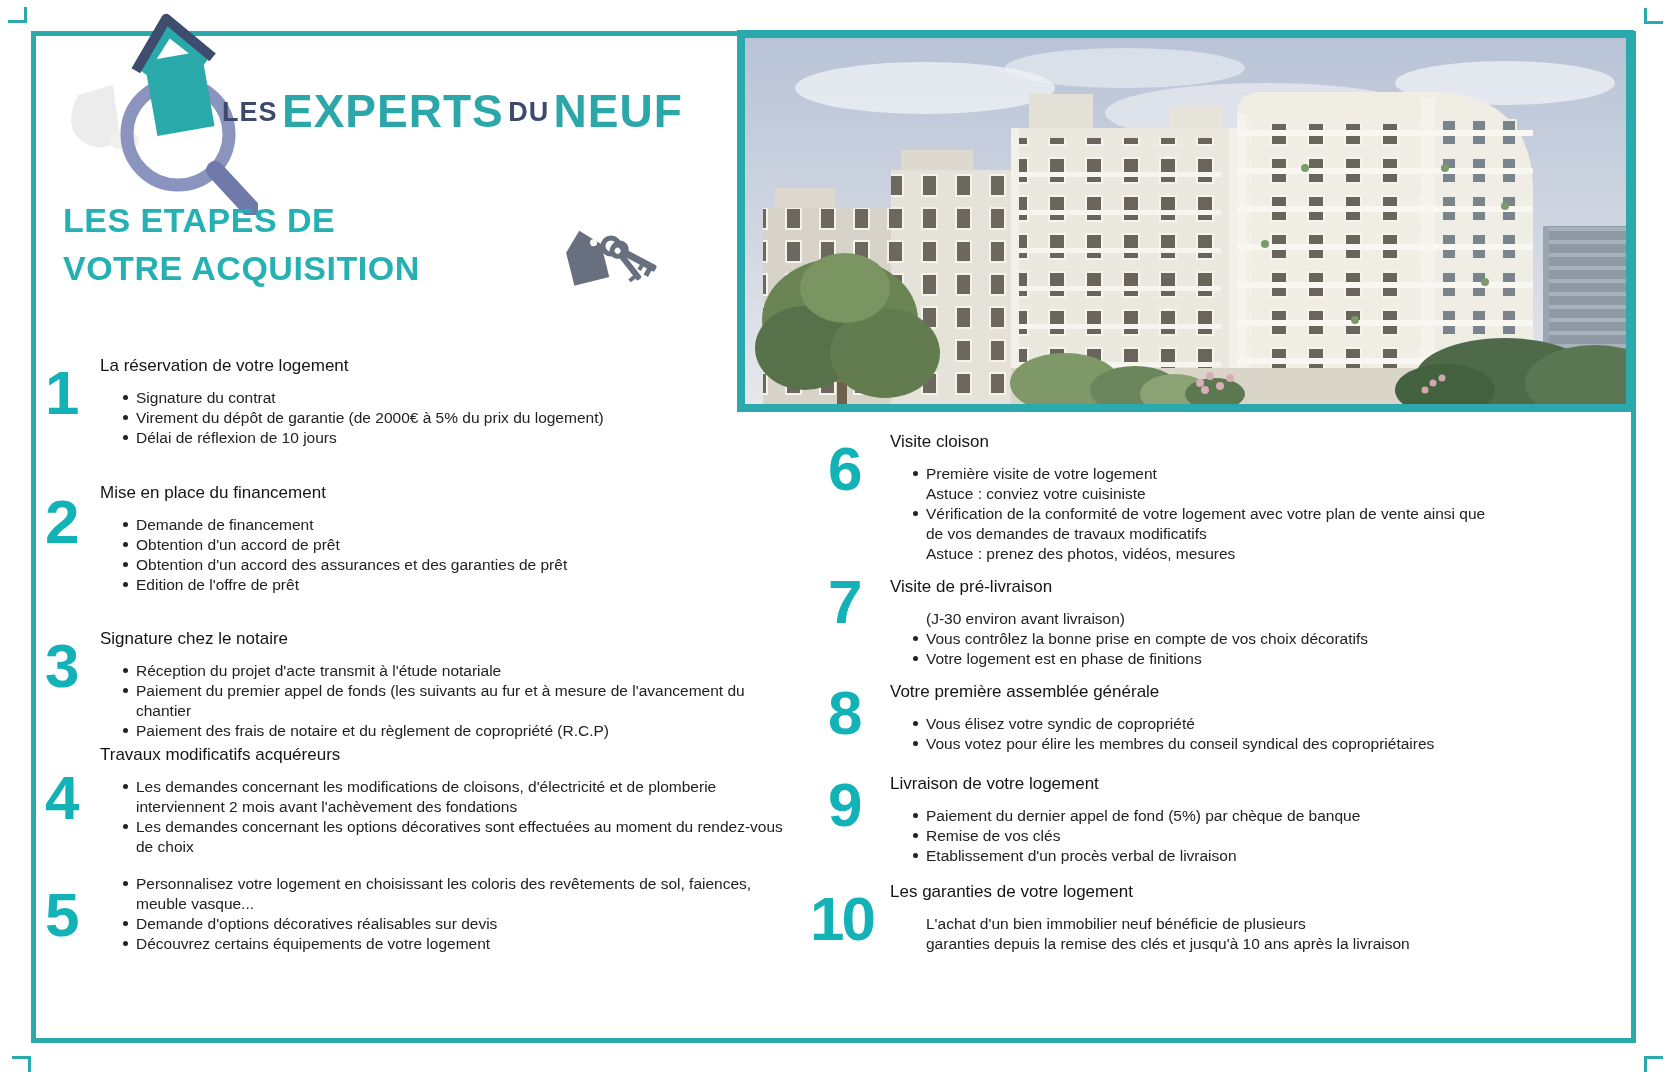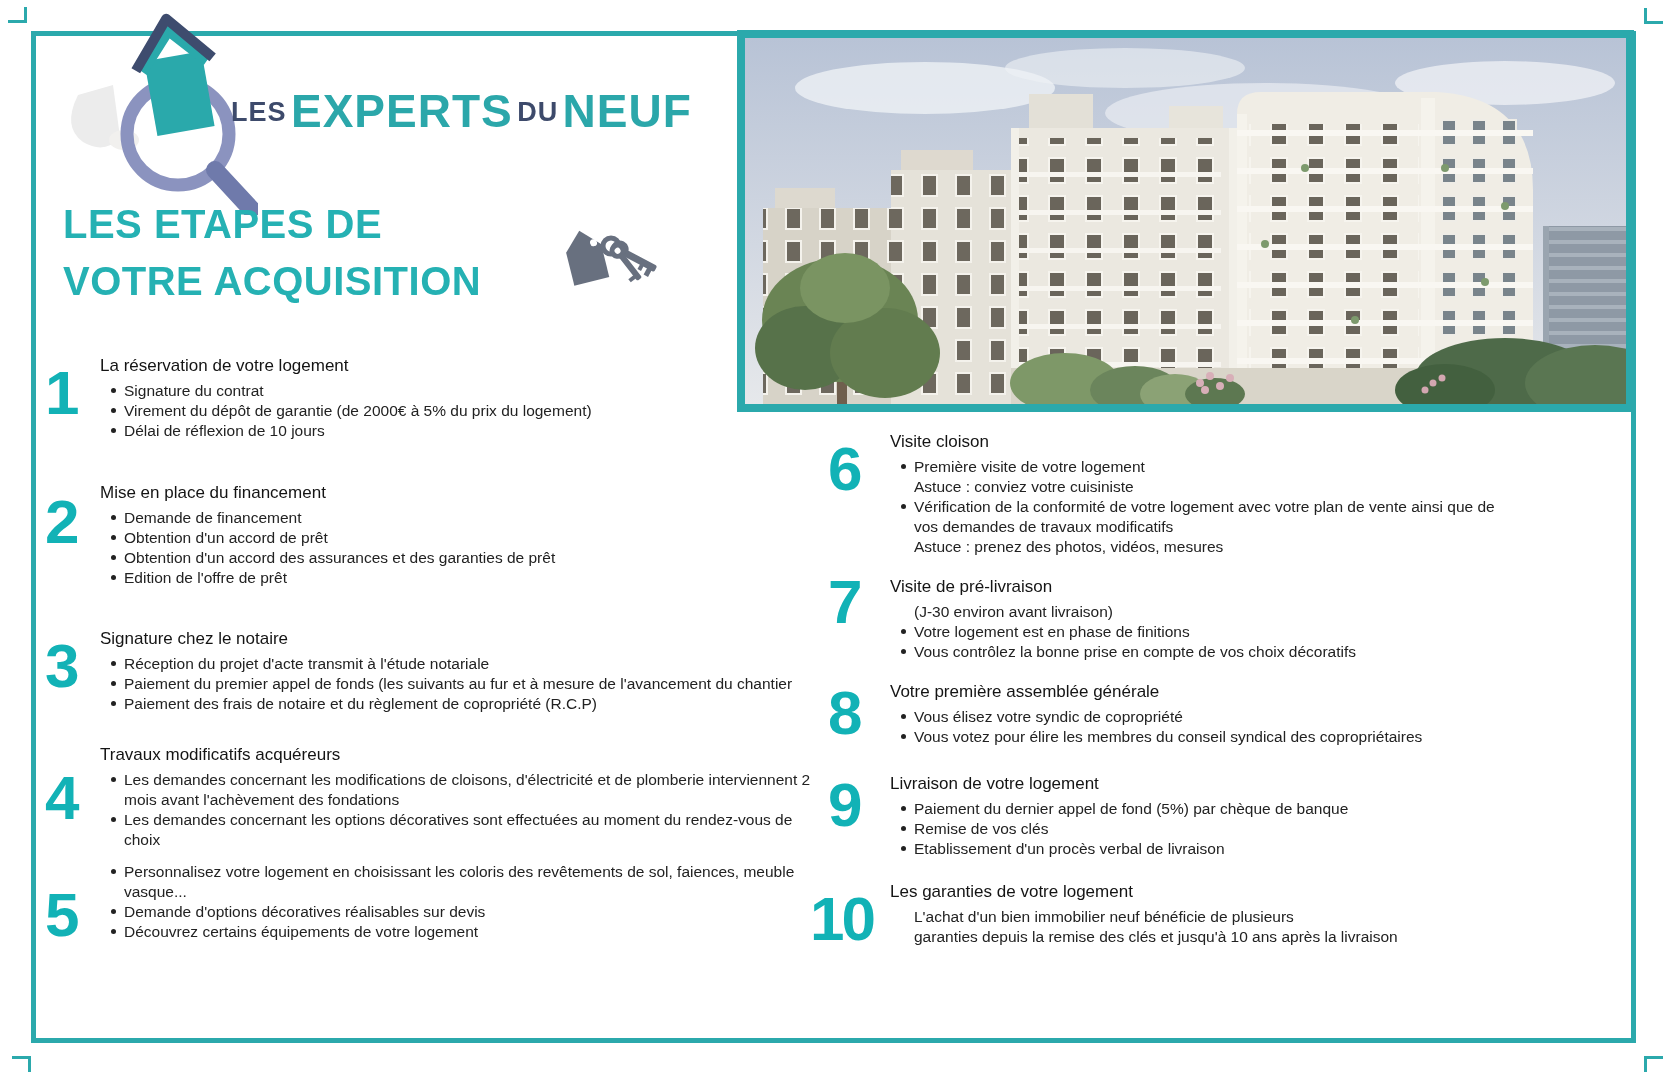--- a/index.html
+++ b/index.html
@@ -10,39 +10,39 @@
   
   .frame{position:absolute;left:31px;top:31px;width:1605px;height:1012px;
          border:5px solid #2ba9ac;box-sizing:border-box;}
   .corner{position:absolute;width:16px;height:13px;color:#2ba9ac;}
   #c-tl{left:8px;top:7px;border-right:3px solid;border-bottom:3px solid;}
   #c-tr{left:1644px;top:8px;border-left:3px solid;border-bottom:3px solid;}
   #c-bl{left:12px;top:1056px;border-top:3px solid;border-right:3px solid;}
   #c-br{left:1644px;top:1056px;border-top:3px solid;border-left:3px solid;}
   
   .logo-icon{position:absolute;left:58px;top:0px;}
-  .logo-text{position:absolute;left:231px;top:84px;white-space:nowrap;text-align:right;}
+  .logo-text{position:absolute;left:222px;top:84px;white-space:nowrap;text-align:right;}
   .lt-small{font-size:27px;font-weight:700;color:#3d4a6b;letter-spacing:1px;vertical-align:6px;}
   .lt-big{font-size:46px;font-weight:700;color:#2ba7aa;letter-spacing:1px;}
   
-  .page-title{position:absolute;left:63px;top:196px;font-size:40px;font-weight:700;
+  .page-title{position:absolute;left:63px;top:196px;font-size:34px;font-weight:700;
               color:#25b1b3;line-height:1.42;letter-spacing:0.5px;}
   .keys-icon{position:absolute;left:556px;top:218px;}
   
   .photo{position:absolute;left:737px;top:30px;width:897px;height:382px;
          border:8px solid #2ba9ac;box-sizing:border-box;background:#c9d2e0;z-index:3;}
   
   .step{position:absolute;z-index:2;}
   .step-l{left:100px;width:715px;}
   .step-r{left:890px;width:625px;}
   .num{position:absolute;font-size:62px;font-weight:700;color:#12b2b6;line-height:0.95;top:6px;}
   .step-l .num{left:-55px;}
   .step-r .num{left:-62px;}
   .stitle{font-size:17px;font-weight:400;color:#141414;margin:0 0 5px 0;}
-  ul.items{margin:0;padding:0 0 0 24px;list-style:none;}
+  ul.items{margin:12px;padding:0 0 0 24px;list-style:none;}
   ul.items li{font-size:15.5px;color:#222;line-height:20px;position:relative;}
   li.bullet::before{content:"";position:absolute;left:-13px;top:7px;width:5px;height:5px;
                     border-radius:50%;background:#222;}
   #s1{top:356px}  #s1 .num{top:8px}
   #s2{top:483px}  #s2 .num{top:10px}
   #s3{top:629px}  #s3 .num{top:8px}
   #s4{top:745px}  #s4 .num{top:24px}
   #s5{top:862px}  #s5 .num{top:24px}
   #s6{top:432px}  #s6 .num{top:8px}
   #s7{top:577px}  #s7 .num{top:-4px}
@@ -283,22 +283,22 @@
     <li class="bullet">Vérification de la conformité de votre logement avec votre plan de vente ainsi que de vos demandes de travaux modificatifs</li>
     <li class="plain">Astuce : prenez des photos, vidéos, mesures</li>
   </ul>
 </div>
 
 <div class="step step-r" id="s7">
   <div class="num">7</div>
   <div class="stitle">Visite de pré-livraison</div>
   <ul class="items">
     <li class="plain">(J-30 environ avant livraison)</li>
+    <li class="bullet">Vous contrôlez la bonne prise en compte de vos choix décoratifs</li>
     <li class="bullet">Votre logement est en phase de finitions</li>
-    <li class="bullet">Vous contrôlez la bonne prise en compte de vos choix décoratifs</li>
   </ul>
 </div>
 
 <div class="step step-r" id="s8">
   <div class="num">8</div>
   <div class="stitle">Votre première assemblée générale</div>
   <ul class="items">
     <li class="bullet">Vous élisez votre syndic de copropriété</li>
     <li class="bullet">Vous votez pour élire les membres du conseil syndical des copropriétaires</li>
   </ul>

